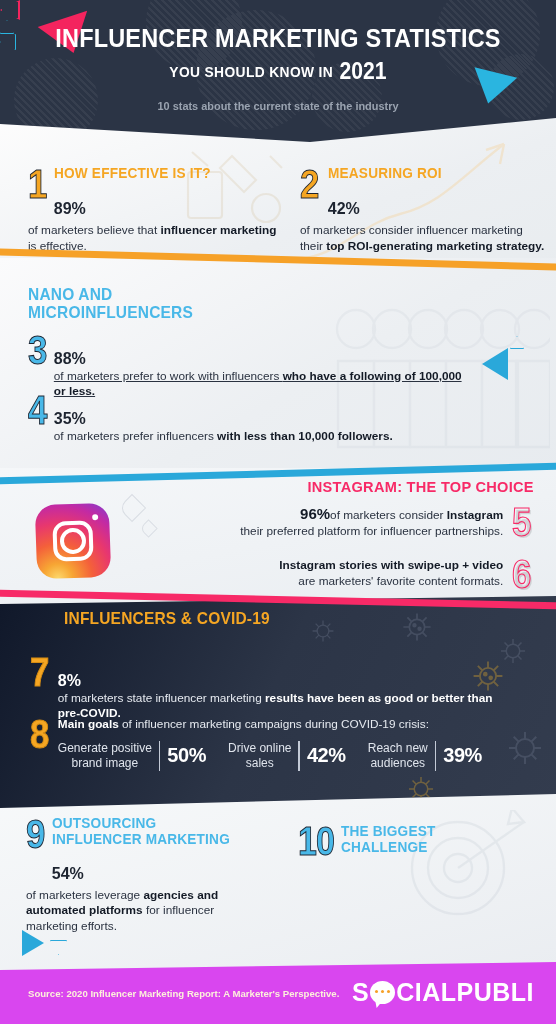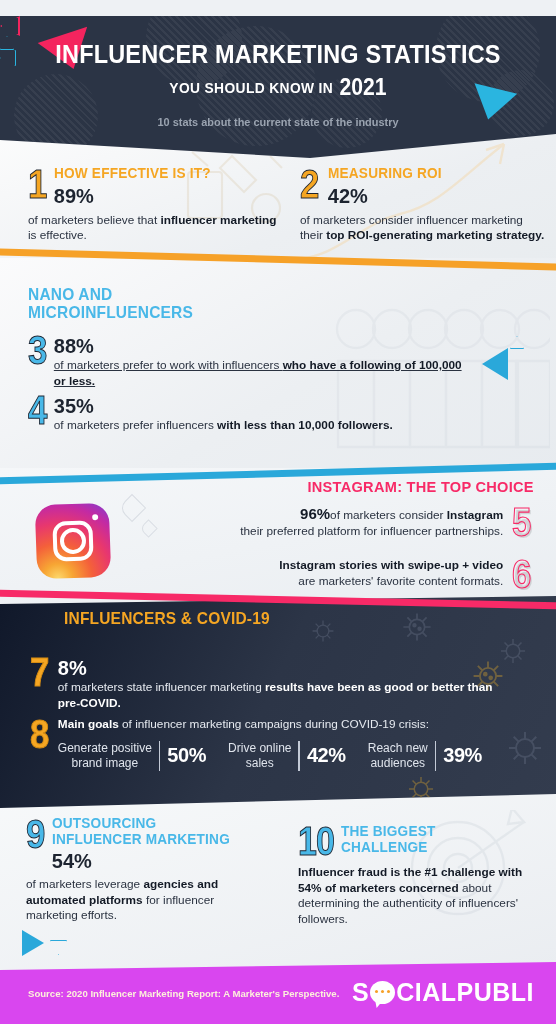--- a/index.html
+++ b/index.html
@@ -11,21 +11,21 @@
     position: relative;
     width: 556px;
     height: 1024px;
     overflow: hidden;
     background: #eef1f4;
   }
 
   
   .header {
     position: absolute;
-    left: 0; top: 16px;
+    left: 0; top: 0;
     width: 556px; height: 150px;
     background: #2b3445;
     clip-path: polygon(0 0, 556px 0, 556px 118px, 310px 142px, 0 124px);
     overflow: hidden;
     z-index: 5;
   }
   .hdr-circle {
     position: absolute;
     border-radius: 50%;
     background: repeating-linear-gradient(45deg,
@@ -142,22 +142,22 @@
     font-family: "Liberation Sans Narrow", "Liberation Sans", sans-serif;
     font-size: 14.5px; font-weight: bold; letter-spacing: 0.2px;
     line-height: 1.08;
     transform: scaleX(0.94); transform-origin: left top;
   }
   .t-orange { color: #f5a623; }
   .t-blue   { color: #49b8e8; }
 
   .pct {
     font-family: "Liberation Sans Narrow", "Liberation Sans", sans-serif;
-    font-size: 20px; font-weight: bold; color: #1d2430; line-height: 1.1;
-    margin-top: 3px;
+    font-size: 16px; font-weight: bold; color: #1d2430; line-height: 1.1;
+    margin-top: 18px;
   }
   .pct.lite { color: #ffffff; }
 
   .body-txt {
     font-size: 11.8px; line-height: 1.32; color: #2a3240; margin-top: 6px;
   }
   .body-txt b { font-weight: bold; color: #131a26; }
   .body-txt.lite { color: #e6eaf0; }
   .body-txt.lite b { color: #ffffff; }
 
@@ -564,21 +564,20 @@
   </div>
 
   <div style="position:absolute; left:298px; top:824px; width:250px; z-index:6;">
     <div class="stat-head">
       <div class="bignum blue" style="font-size:40px;">10</div>
       <div style="margin-left:-8px;">
         <div class="stat-title t-blue">THE BIGGEST</div>
         <div class="stat-title t-blue">CHALLENGE</div>
       </div>
     </div>
-    <div class="body-txt" style="margin-top:6px; width:245px;"><b>Influencer fraud is the #1 challenge with 54% of marketers concerned</b><span> about determining the authenticity of influencers' followers.</span></div>
   </div>
 
   <div class="btri-solid"></div>
   <div class="btri-out"></div>
 
   <div class="footer">
     <div class="footer-src">Source: 2020 Influencer Marketing Report: A Marketer's Perspective.</div>
     <div class="footer-logo">
       <span>S</span>
         <span class="logo-bubble">

